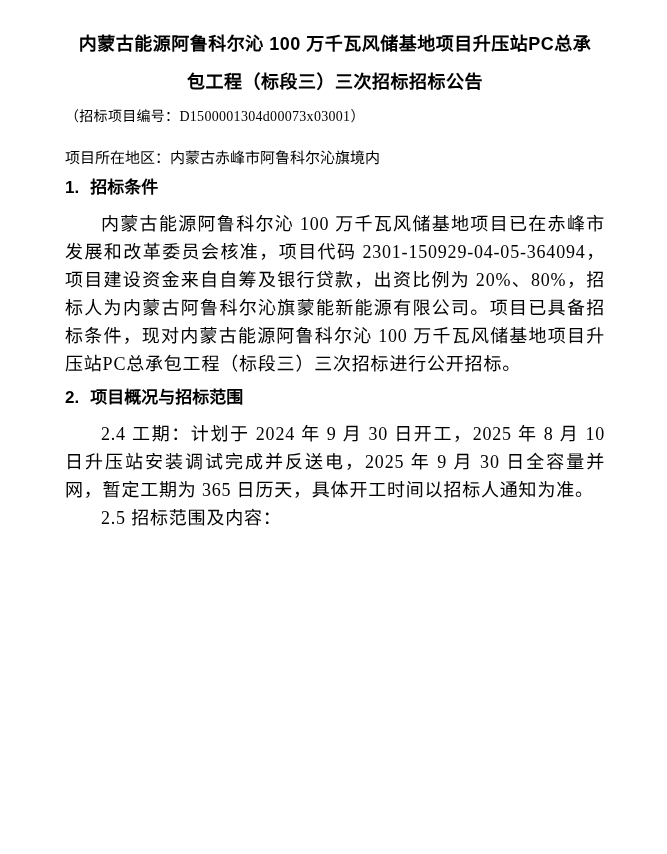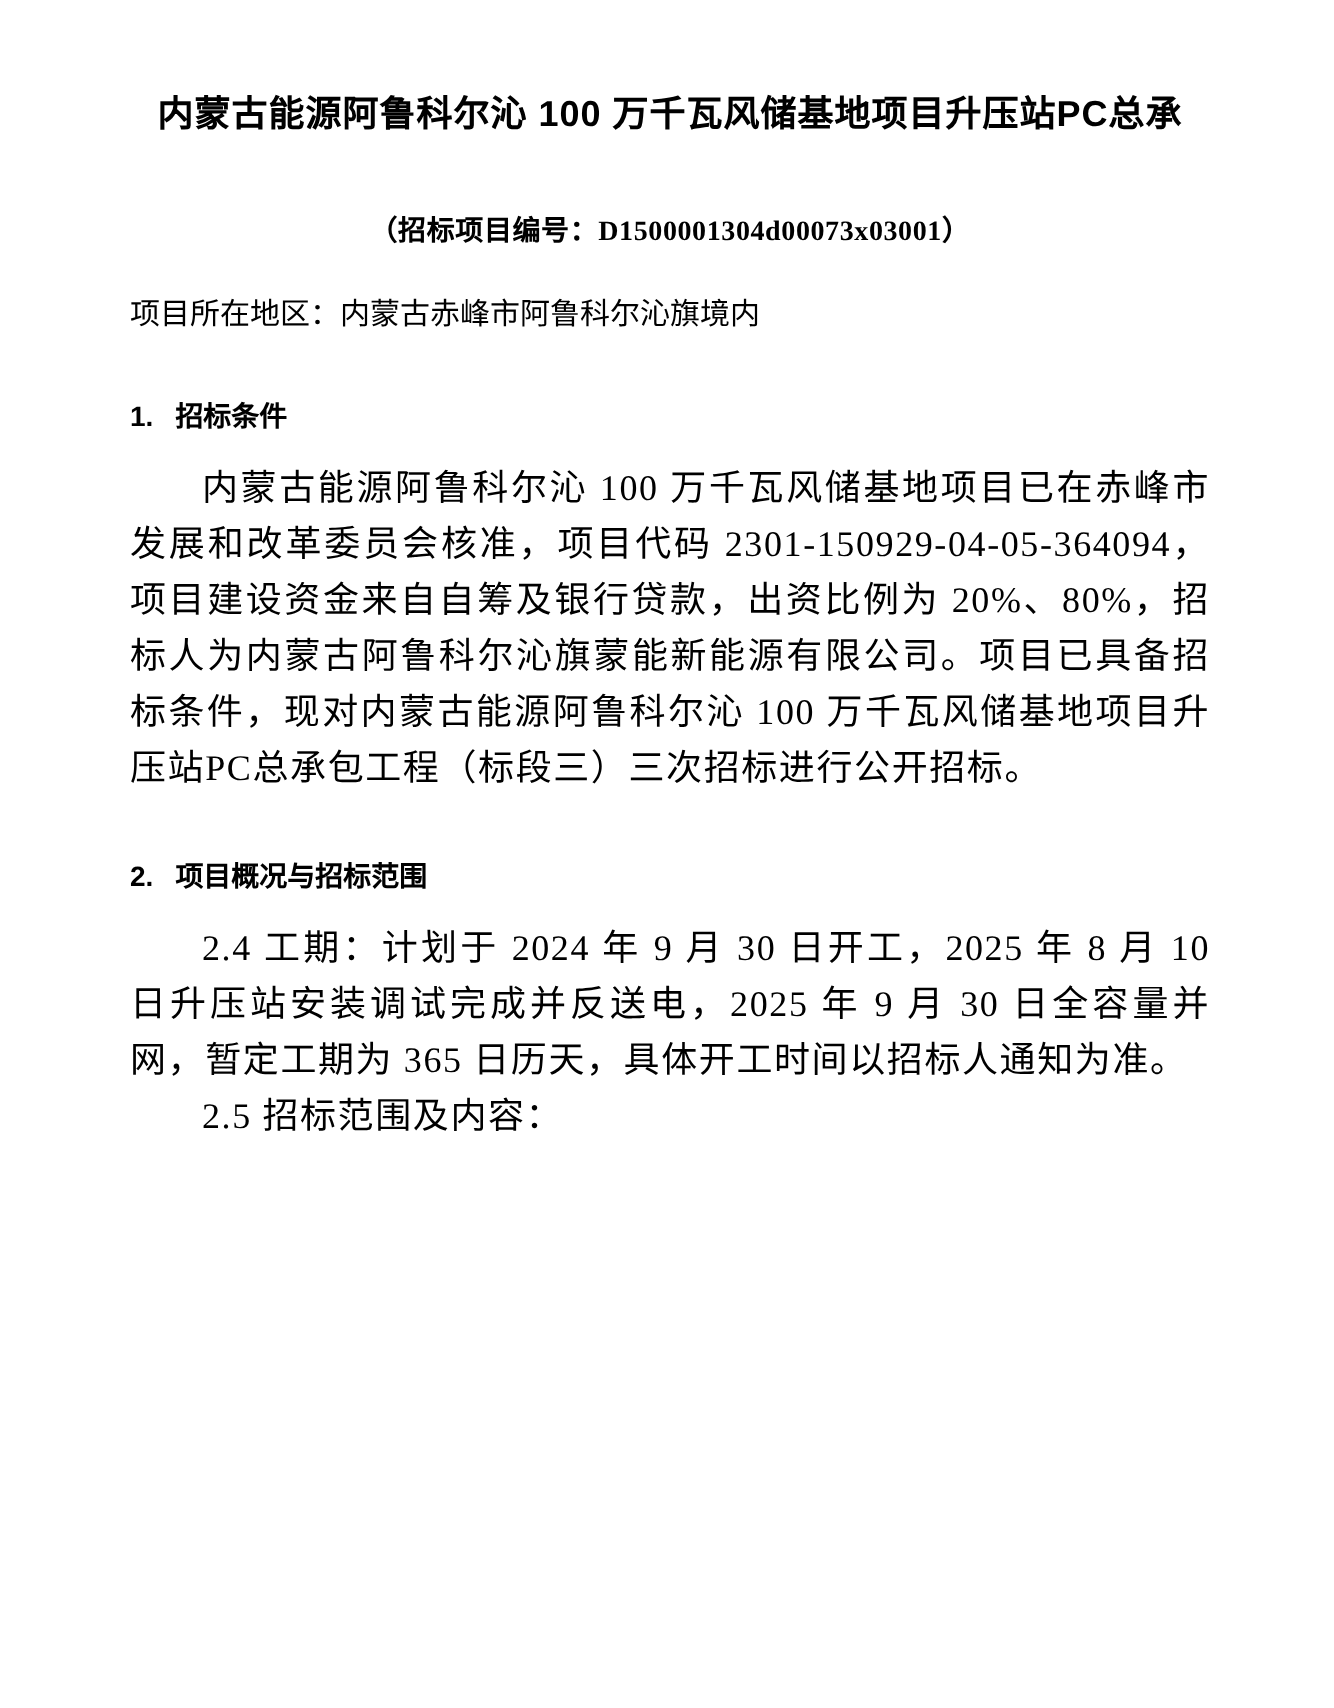--- a/index.html
+++ b/index.html
@@ -7,69 +7,69 @@
   body {
     background: #ffffff;
     font-family: "Liberation Serif", "DejaVu Serif", serif;
     color: #000000;
     -webkit-font-smoothing: antialiased;
   }
   .page {
     width: 667px;
     height: 854px;
     background: #ffffff;
-    padding: 38px 62px 0 65px;
+    padding: 25px 62px 0 65px;
     overflow: hidden;
     position: relative;
   }
   .doc-title {
     margin: 0;
     font-size: 18px;
     line-height: 38px;
     font-weight: bold;
     text-align: center;
     font-family: "Liberation Sans", "DejaVu Sans", sans-serif;
     letter-spacing: 0.5px;
   }
   .doc-title .tline { display: block; }
   .proj-no {
-    margin-top: 28px;
-    text-align: center;
+    margin-top: 4px;
     font-size: 14px;
-    font-weight: bold;
+    font-weight: normal;
     letter-spacing: 0.3px;
   }
   .location {
     margin-top: 23px;
     font-size: 15px;
     line-height: 20px;
   }
   .section-heading {
     font-family: "Liberation Sans", "DejaVu Sans", sans-serif;
-    font-size: 14px;
+    font-size: 17px;
     font-weight: bold;
-    margin: 29px 0 11px 0;
+    margin: 9px 0 11px 0;
     line-height: 22px;
   }
   .heading-no { margin-right: 11px; }
   .para {
     margin: 0;
     font-size: 18px;
     line-height: 28px;
     text-align: justify;
     text-indent: 2em;
     letter-spacing: 0.8px;
   }
 </style>
 </head>
 <body>
 
 <div class="page">
   <h1 class="doc-title">
     <span class="tline">内蒙古能源阿鲁科尔沁 100 万千瓦风储基地项目升压站PC总承</span>
+    <span class="tline">包工程（标段三）三次招标招标公告</span>
   </h1>
 
   <div class="proj-no">（招标项目编号：D1500001304d00073x03001）</div>
 
   <div class="location">项目所在地区：内蒙古赤峰市阿鲁科尔沁旗境内</div>
 
   <div id="sections">
       <div class="section-heading"><span class="heading-no">1.</span><span>招标条件</span></div>
       <p class="para">内蒙古能源阿鲁科尔沁 100 万千瓦风储基地项目已在赤峰市发展和改革委员会核准，项目代码 2301-150929-04-05-364094，项目建设资金来自自筹及银行贷款，出资比例为 20%、80%，招标人为内蒙古阿鲁科尔沁旗蒙能新能源有限公司。项目已具备招标条件，现对内蒙古能源阿鲁科尔沁 100 万千瓦风储基地项目升压站PC总承包工程（标段三）三次招标进行公开招标。</p>
       <div class="section-heading"><span class="heading-no">2.</span><span>项目概况与招标范围</span></div>

